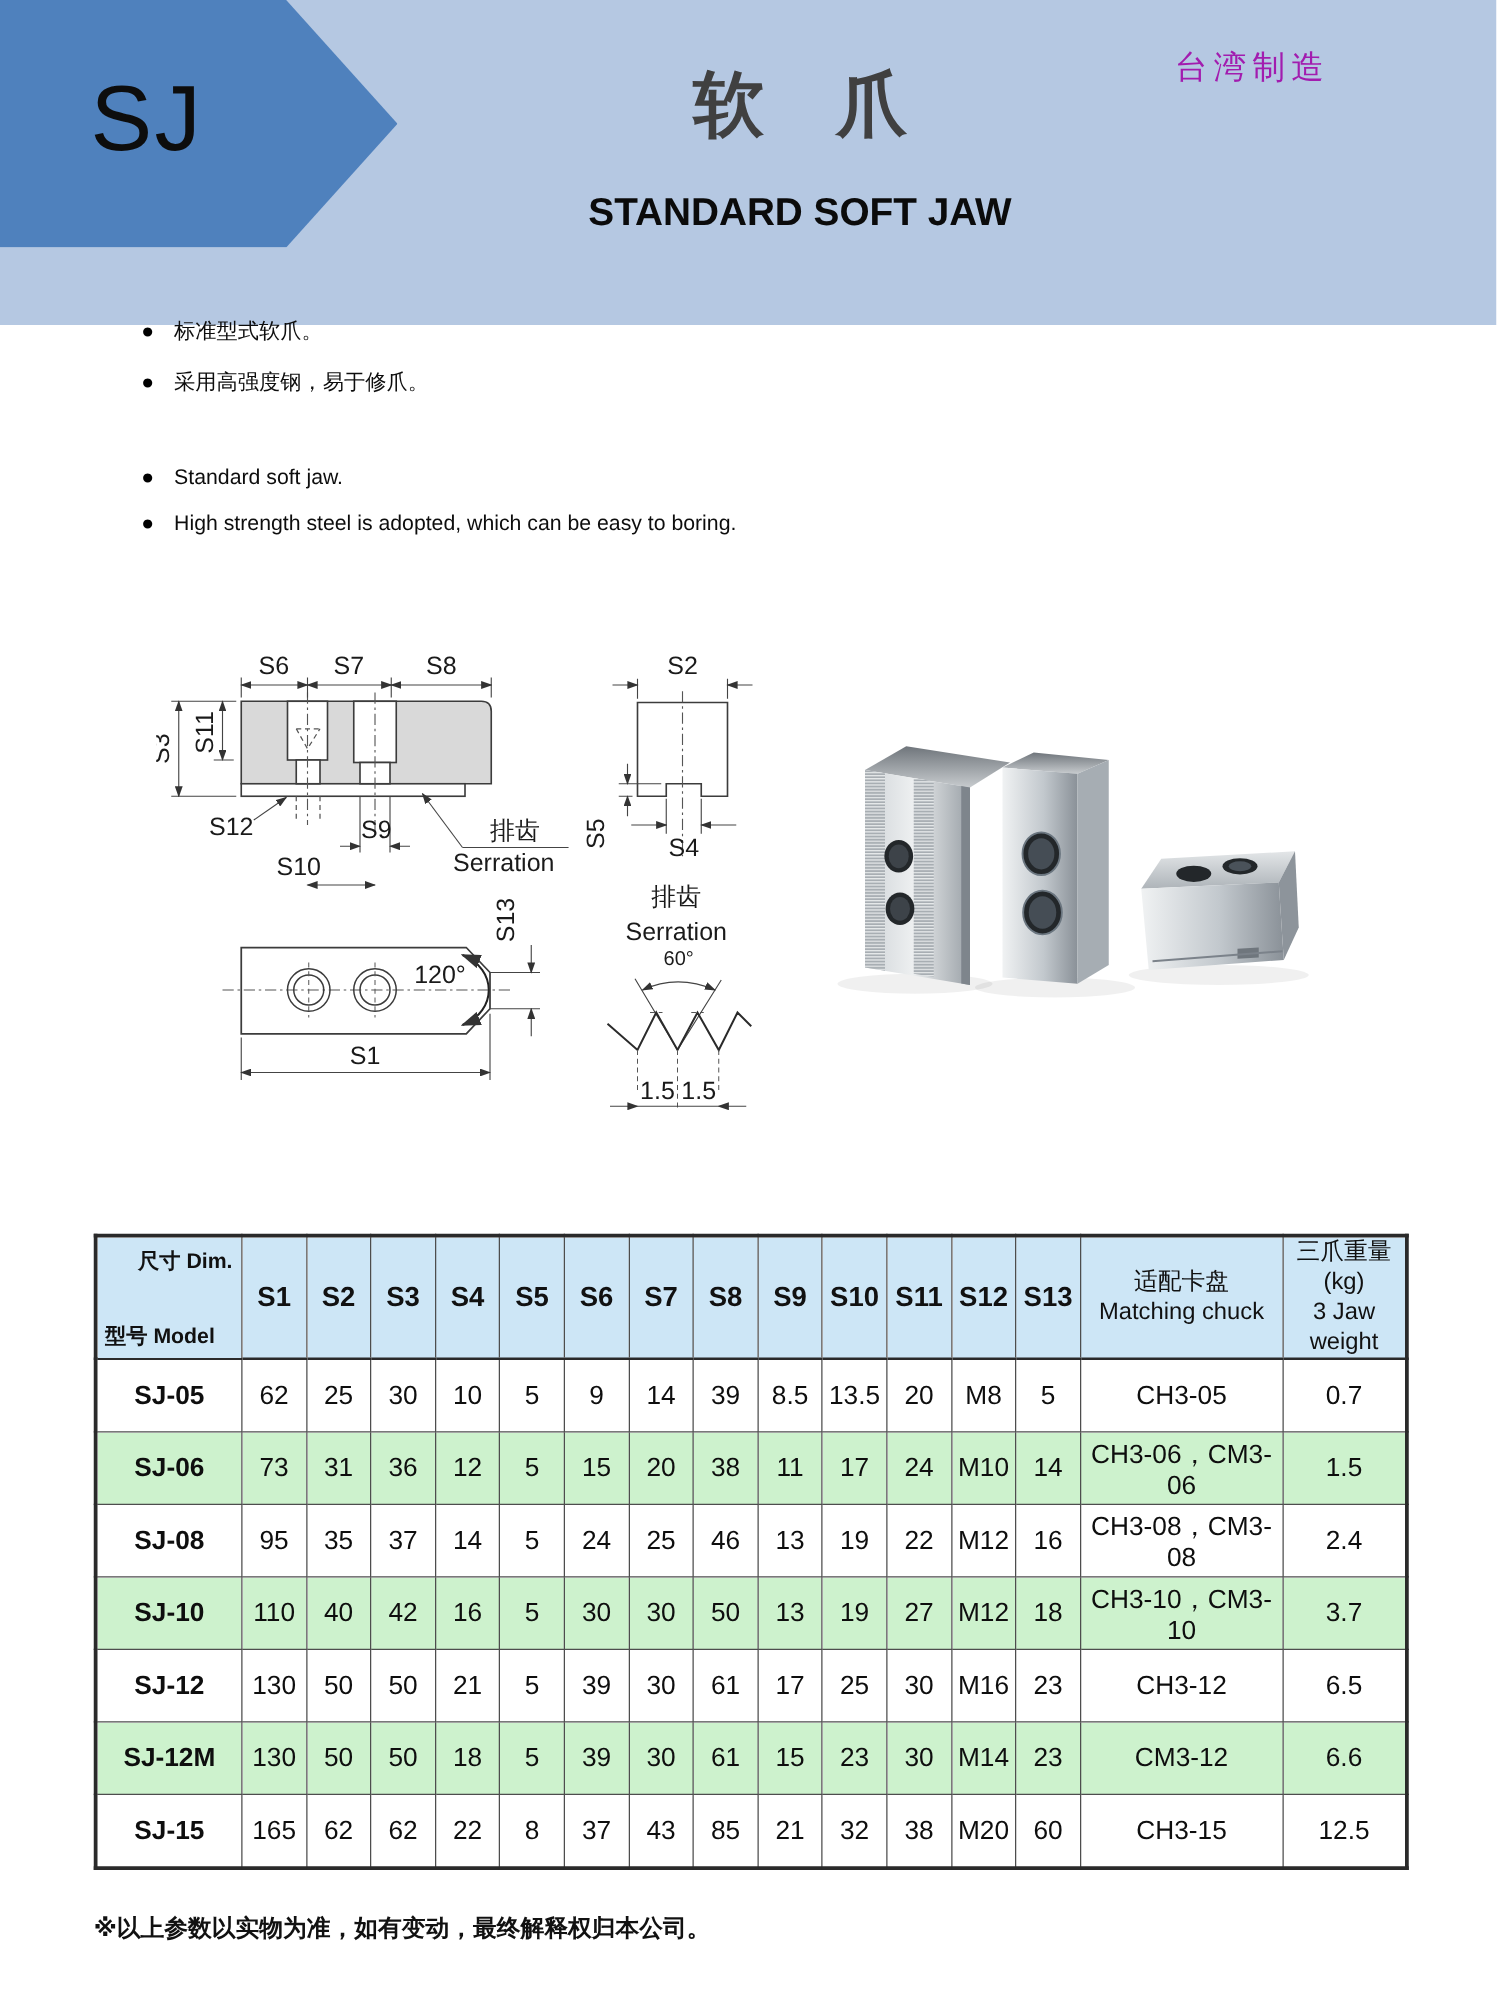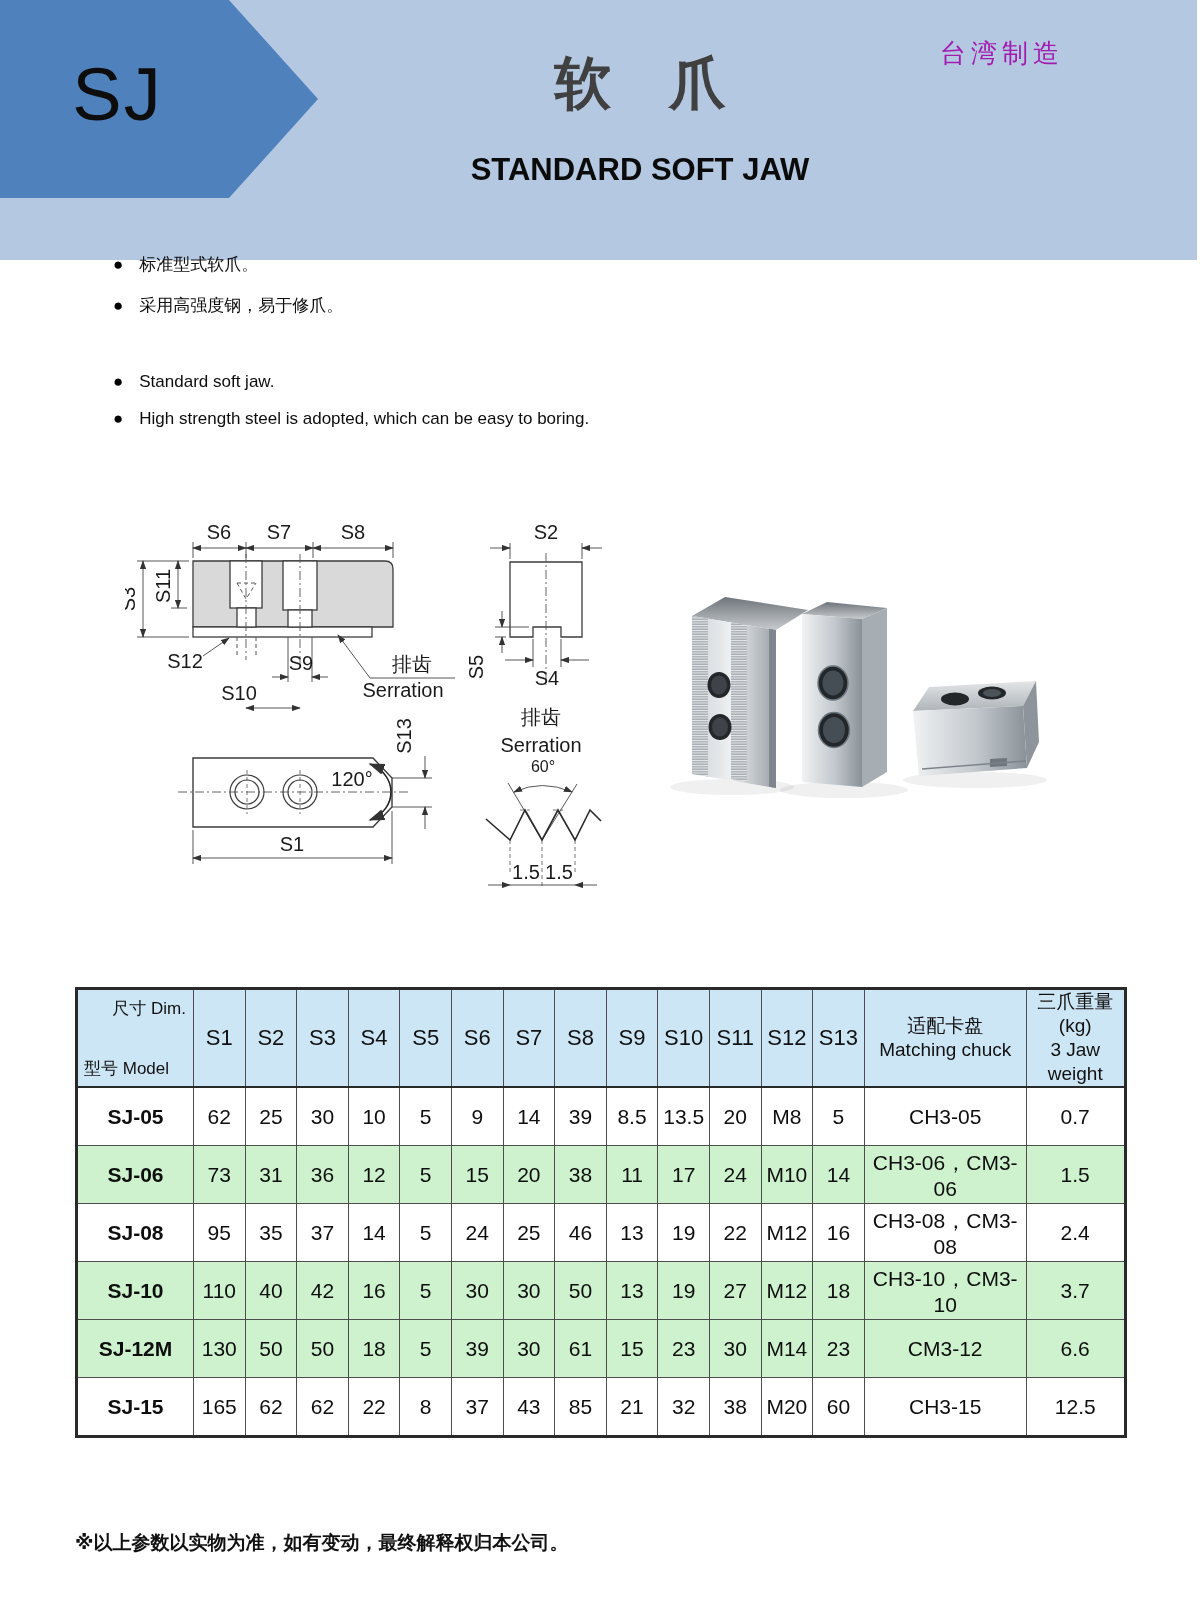--- a/index.html
+++ b/index.html
@@ -34,21 +34,21 @@
   .dimtxt{font-size:20px;}
   .cjk{font-size:20px;}
   .small{font-size:16px;}
 
   
   .spec{position:absolute;left:75px;top:987px;border-collapse:collapse;table-layout:fixed;
         width:1050px;background:#fff;}
   .spec th,.spec td{border:1px solid #4d4d4d;text-align:center;vertical-align:middle;
         padding:0;overflow:hidden;}
   .spec{border:3px solid #2a2a2a;}
-  .spec thead th{background:#cde6f6;height:64px;font-weight:400;font-size:22px;
+  .spec thead th{background:#cde6f6;height:64px;font-weight:700;font-size:22px;
         border-bottom:2px solid #2a2a2a;}
   .spec thead th.hdr2{font-size:19px;line-height:24px;font-weight:400;}
   .spec tbody td{height:57px;font-size:21px;color:#0e0e0e;}
   .spec tbody td.model{font-weight:700;}
   .spec tbody tr.hl td{background:#cdf2cd;}
   .corner{position:relative;background:#cde6f6;
           background-image:linear-gradient(to bottom right,
             rgba(0,0,0,0) calc(50% - 1px),#3c3c3c calc(50% - 1px),
             #3c3c3c calc(50% + 1px),rgba(0,0,0,0) calc(50% + 1px));}
   .corner .tr{position:absolute;top:7px;right:7px;font-size:17px;}
@@ -398,20 +398,38 @@
           <td>30</td>
           <td>50</td>
           <td>13</td>
           <td>19</td>
           <td>27</td>
           <td>M12</td>
           <td>18</td>
           <td>CH3-10，CM3-10</td>
           <td>3.7</td>
         </tr>
+        <tr>
+          <td class="model">SJ-12</td>
+          <td>130</td>
+          <td>50</td>
+          <td>50</td>
+          <td>21</td>
+          <td>5</td>
+          <td>39</td>
+          <td>30</td>
+          <td>61</td>
+          <td>17</td>
+          <td>25</td>
+          <td>30</td>
+          <td>M16</td>
+          <td>23</td>
+          <td>CH3-12</td>
+          <td>6.5</td>
+        </tr>
         <tr class="hl">
           <td class="model">SJ-12M</td>
           <td>130</td>
           <td>50</td>
           <td>50</td>
           <td>18</td>
           <td>5</td>
           <td>39</td>
           <td>30</td>
           <td>61</td>

